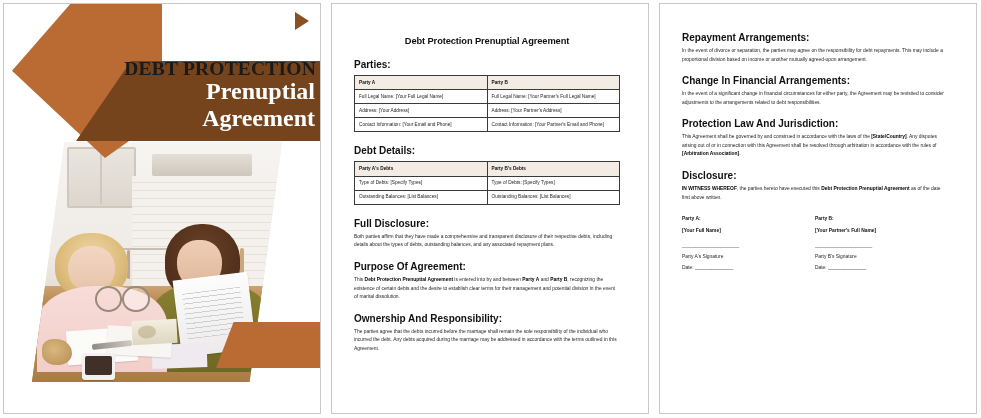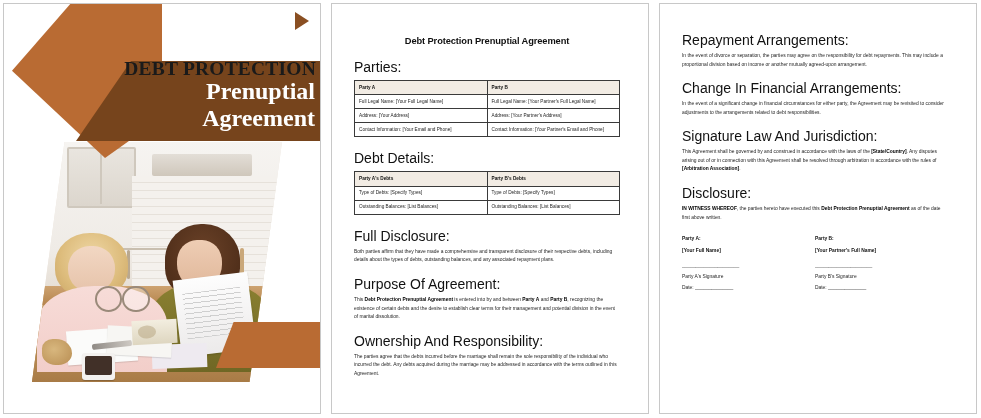--- a/index.html
+++ b/index.html
@@ -138,21 +138,21 @@
     background:#b96b33;
     clip-path:polygon(16% 0%,100% 0%,100% 100%,0% 100%);
   }
 
   
   .doc{position:absolute;left:22px;top:22px;width:266px;color:#111;}
   .doc-title{
     text-align:center;font-size:9.3px;font-weight:bold;
     color:#111;margin:10px 0 13px 0;letter-spacing:-.1px;
   }
-  .h2{font-size:14px;font-weight:normal;margin:0 0 5px 0;color:#111;}
+  .h2{font-size:10px;font-weight:bold;margin:0 0 5px 0;color:#111;}
   .sec{margin-bottom:11px;}
   .sec .h2{margin-bottom:4px;}
   p.body{
     font-size:4.9px;line-height:1.75;margin:0;color:#1d1d1d;
     text-align:left;
   }
   p.body b{font-weight:bold;color:#000;}
 
   table.tbl{
     border-collapse:collapse;width:100%;margin:0 0 13px 0;
@@ -311,21 +311,21 @@
         <p class="body">In the event of divorce or separation, the parties may agree on the responsibility for debt repayments. This may include a proportional division based on income or another mutually agreed-upon arrangement.</p>
       </div>
 
 
       <div class="sec">
         <div class="h2">Change In Financial Arrangements:</div>
         <p class="body">In the event of a significant change in financial circumstances for either party, the Agreement may be revisited to consider adjustments to the arrangements related to debt responsibilities.</p>
       </div>
 
       <div class="sec">
-        <div class="h2">Signature Law And Jurisdiction:</div>
+        <div class="h2">Protection Law And Jurisdiction:</div>
         <p class="body"><span>This Agreement shall be governed by and construed in accordance with the laws of the </span><b>[State/Country]</b><span>. Any disputes arising out of or in connection with this Agreement shall be resolved through arbitration in accordance with the rules of </span><b>[Arbitration Association]</b><span>.</span></p>
       </div>
 
       <div class="sec">
         <div class="h2">Disclosure:</div>
         <p class="body"><b>IN WITNESS WHEREOF</b><span>, the parties hereto have executed this </span><b>Debt Protection Prenuptial Agreement</b><span> as of the date first above written.</span></p>
       </div>
 
       <div class="sig-grid">
         <div class="sig-col">

